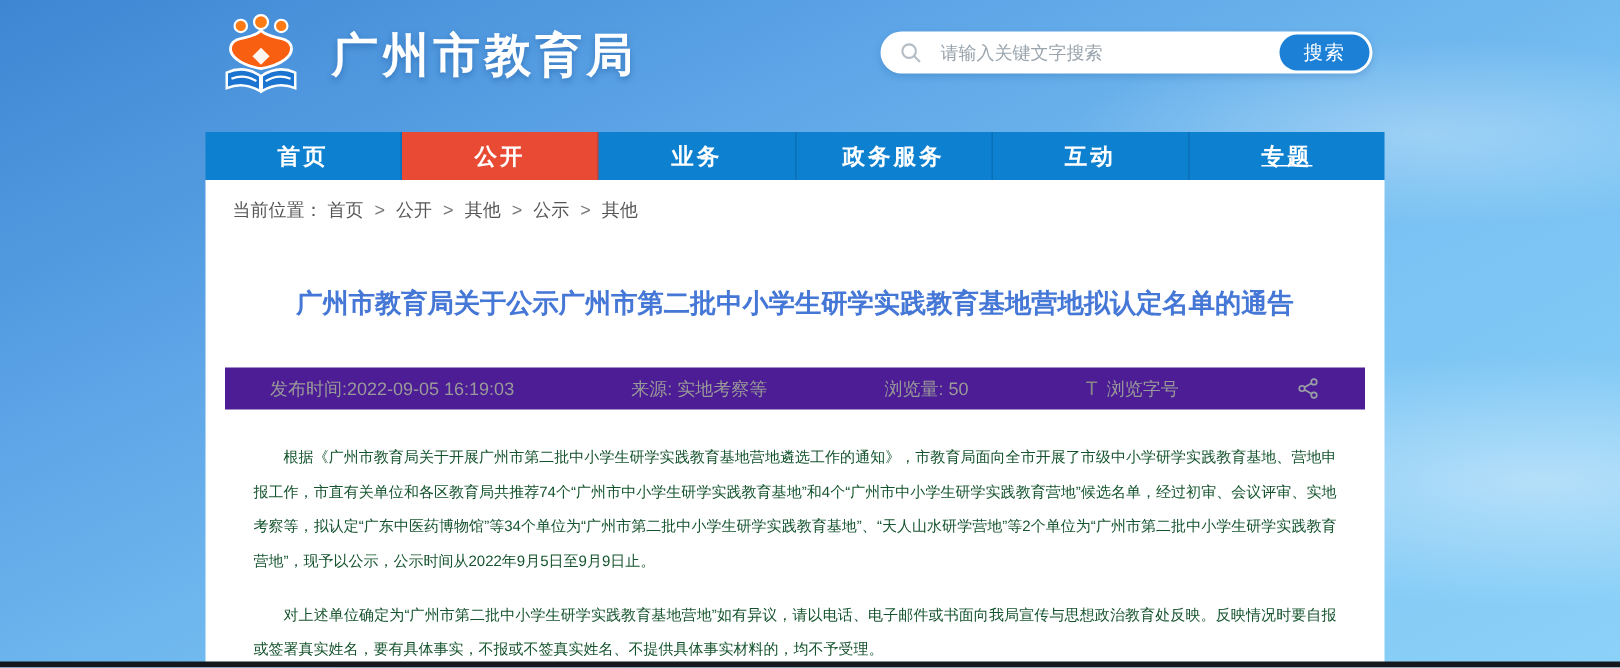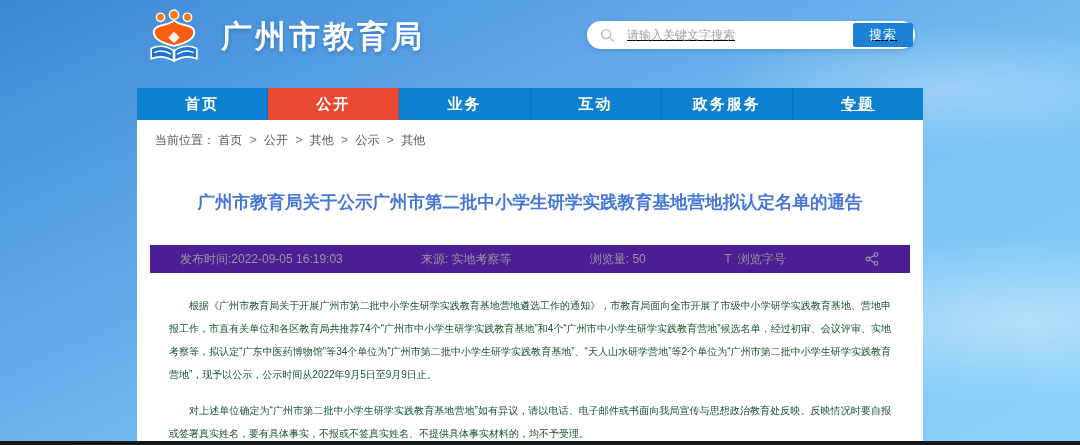--- a/index.html
+++ b/index.html
@@ -17,32 +17,32 @@
   .header { position: absolute; left: 137px; top: 0; width: 786px; height: 88px; }
   .brand { position: absolute; left: 8px; top: 9px; display: flex; align-items: center; }
   .brand svg { width: 58px; height: 56px; display: block; }
   .site-title {
     margin-left: 18px; color: #ffffff; font-size: 31px; font-weight: bold;
     letter-spacing: 3px; text-shadow: 0 2px 4px rgba(20,80,150,.45);
   }
   .search-wrap {
     position: absolute; right: 8px; top: 21px; width: 328px; height: 28px;
     background: #ffffff; border-radius: 14px; box-shadow: 0 2px 5px rgba(30,90,160,.25);
-    display: flex; align-items: center; text-decoration: underline;
+    display: flex; align-items: center;
   }
   .search-wrap .mag { margin-left: 13px; flex: 0 0 auto; }
   .search-input {
     flex: 1; border: none; outline: none; background: transparent;
     font-size: 12px; color: #333; padding: 0 8px 0 12px;
     font-family: "Liberation Sans", sans-serif;
   }
   .search-input::placeholder { color: #9aa4ad; }
   .search-btn {
     flex: 0 0 auto; margin-right: 2px; width: 60px; height: 24px; border: none;
-    border-radius: 2px; background: #1b80d6; color: #fff; font-size: 13px;
+    border-radius: 12px; background: #1b80d6; color: #fff; font-size: 13px;
     cursor: pointer; font-family: "Liberation Sans", sans-serif; letter-spacing: 1px;
   }
   
   .nav {
     position: absolute; left: 137px; top: 88px; width: 786px; height: 32px;
     display: flex; background: #0d80d0;
   }
   .nav-item {
     flex: 1; display: flex; align-items: center; justify-content: center;
     color: #fff; font-size: 15px; font-weight: bold; letter-spacing: 2px;
@@ -110,22 +110,22 @@
     </svg>
     <input class="search-input" type="text" placeholder="请输入关键文字搜索" style="">
     <button class="search-btn">搜索</button>
   </div>
 </div>
 
 <div class="nav">
   <div class="nav-item">首页</div>
   <div class="nav-item active">公开</div>
   <div class="nav-item">业务</div>
+  <div class="nav-item">政务服务</div>
   <div class="nav-item">互动</div>
-  <div class="nav-item">政务服务</div>
   <div class="nav-item">专题</div>
 </div>
 
 <div class="content">
   <div class="breadcrumb">
     <span>当前位置：</span>
     <a>首页</a>
     <span class="sep">&gt;</span>
     <a>公开</a>
     <span class="sep">&gt;</span>

